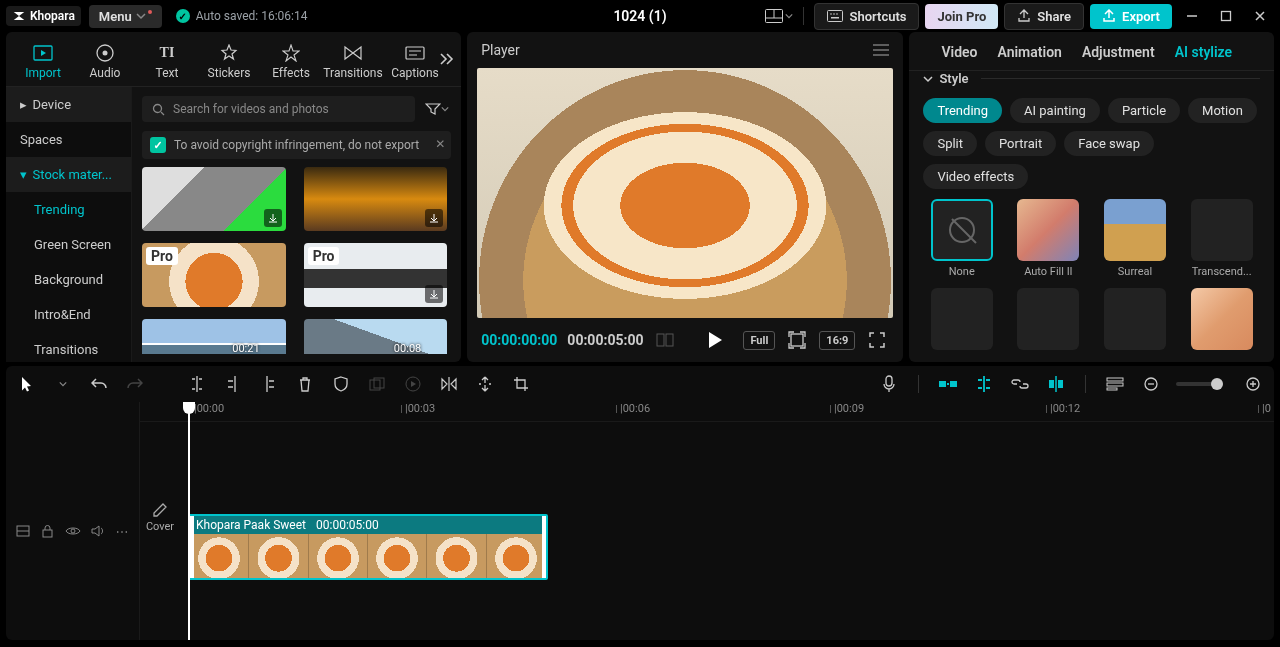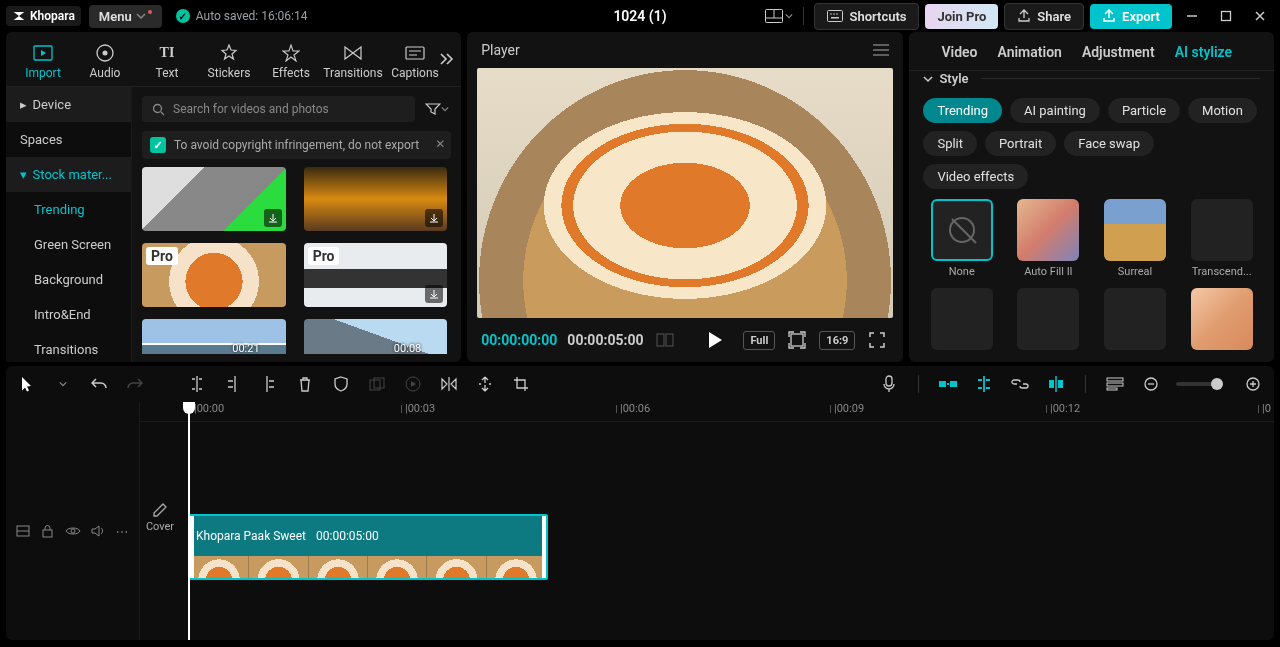--- a/index.html
+++ b/index.html
@@ -114,21 +114,21 @@
   .tl-left-ctrl .mini { width:16px; height:16px; display:flex; align-items:center; justify-content:center; cursor:pointer;}
   .cover-btn { width:32px; display:flex; flex-direction:column; align-items:center; gap:2px; font-size:11px; color:#aaa; cursor:pointer; position:absolute; left:144px; top:502px;}
   .tl-right { flex:1; position:relative; overflow:hidden;}
   .ruler { height:20px; position:relative; border-bottom:1px solid #1a1a1a;}
   .ruler-tick { position:absolute; top:0; font-size:11px; color:#888; }
   .ruler-tick::before { content:""; position:absolute; left:-4px; top:3px; width:1px; height:8px; background:#555;}
   .playhead { position:absolute; top:0; bottom:0; width:2px; background:#fff; left:48px; z-index:5;}
   .playhead::before { content:""; position:absolute; top:-2px; left:-5px; width:12px; height:14px; background:#fff; border-radius:2px 2px 6px 6px;}
   .tracks { position:absolute; left:0; right:0; top:20px; bottom:0;}
   .clip { position:absolute; left:48px; top:92px; width:360px; height:66px; border:2px solid #00c4cc; border-radius:2px; background:#0f5a5f; overflow:hidden;}
-  .clip-hdr { background:#0c7a80; color:#fff; font-size:12px; padding:13px 6px; display:flex; gap:10px;}
+  .clip-hdr { background:#0c7a80; color:#fff; font-size:12px; padding:2px 6px; display:flex; gap:10px;}
   .clip-body { height:44px; display:flex;}
   .clip-frame { flex:1; background:radial-gradient(circle at 50% 55%,#e07a2a 0 35%,#f5e2c8 35% 55%,#c79a60 55% 100%); border-right:1px solid rgba(0,0,0,.2);}
   .clip-handle { position:absolute; top:0; width:6px; height:100%; background:#fff;}
   .clip-handle.l{left:-2px;border-radius:2px 0 0 2px;}
   .clip-handle.r{right:-2px;border-radius:0 2px 2px 0;}
 
   
   ::-webkit-scrollbar{width:8px;height:8px}
   ::-webkit-scrollbar-thumb{background:#333;border-radius:4px}
 </style>

